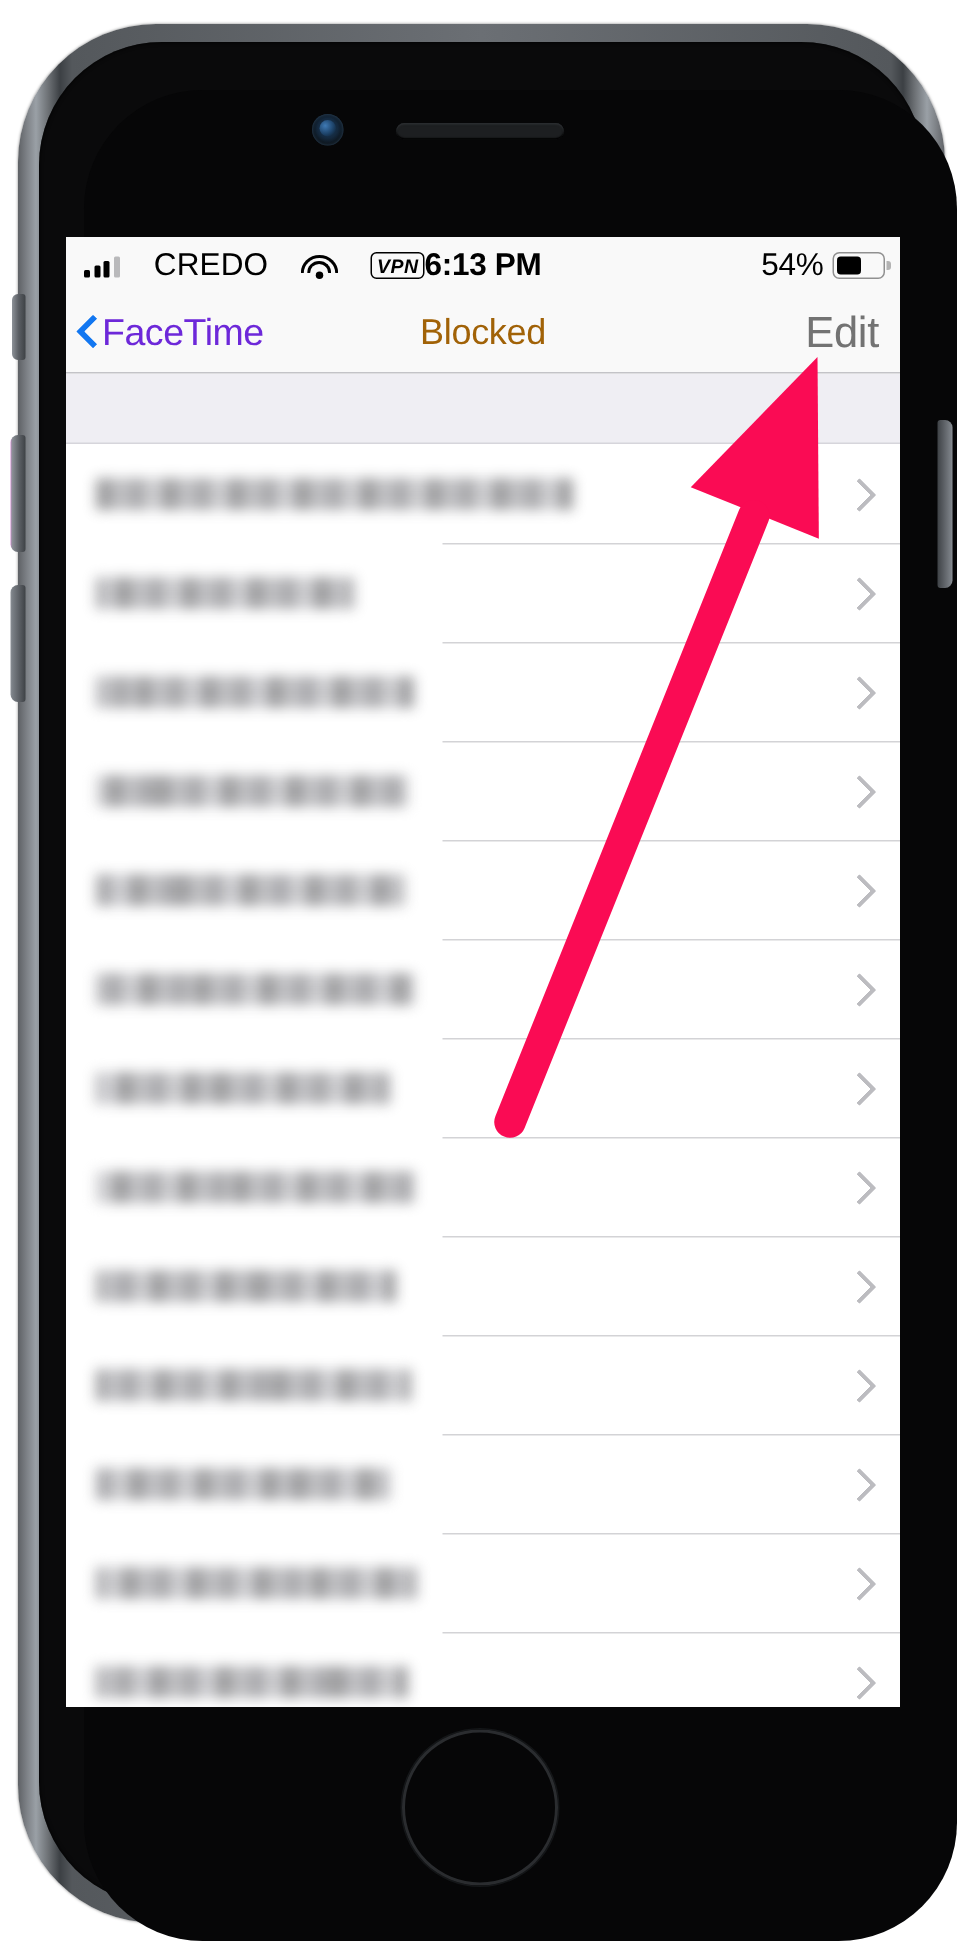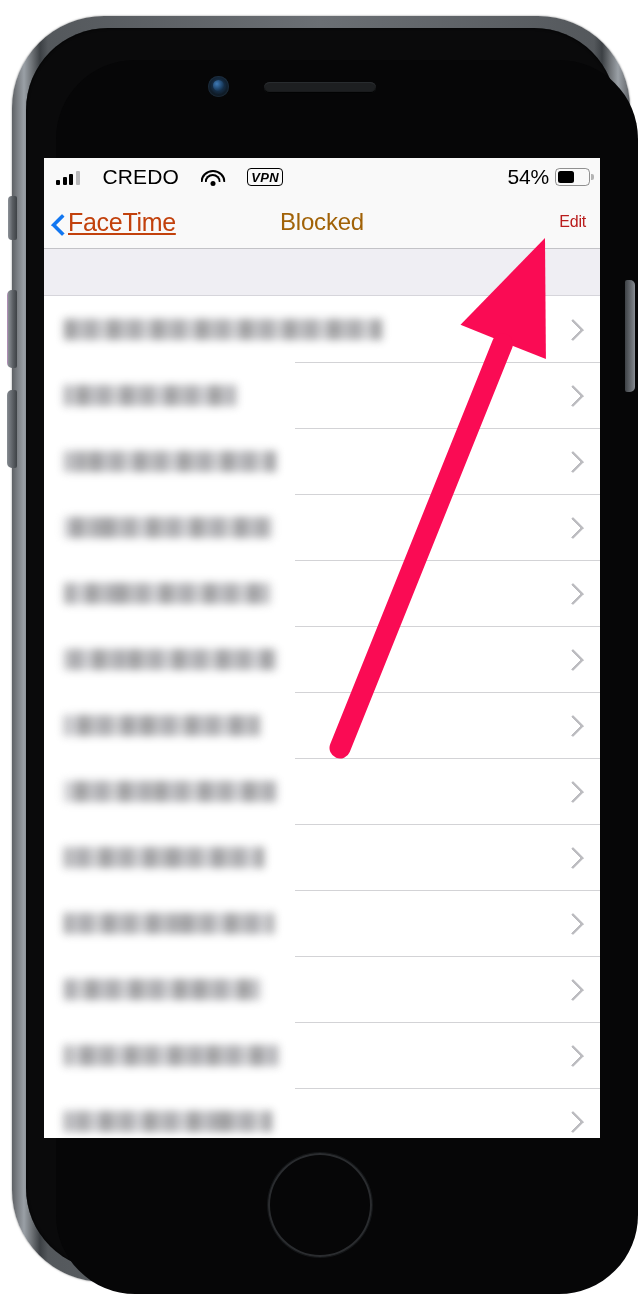--- a/index.html
+++ b/index.html
@@ -149,38 +149,38 @@
   }
   .battery-fill{position:absolute;left:1.6px;top:1.6px;bottom:1.6px;background:#000;border-radius:2.5px;}
 
   
   .nav-bar{
     position:relative;height:52px;background:#f9f9f9;
     border-bottom:1px solid #c3c3c7;
     display:flex;align-items:center;
   }
   .nav-back{
-    position:absolute;left:8px;display:flex;align-items:flex-end;gap:3px;
-    color:#c2410c;font-size:25px;cursor:pointer;letter-spacing:-.3px;text-decoration:underline;
+    position:absolute;left:8px;display:flex;align-items:center;gap:3px;
+    color:#6d28d9;font-size:25px;cursor:pointer;letter-spacing:-.3px;
   }
   .chev-back{
     width:13px;height:22px;position:relative;flex:0 0 auto;
   }
   .chev-back::before{
     content:"";position:absolute;left:2px;top:2px;
     width:12px;height:12px;
     border-left:4px solid #1277f1;border-bottom:4px solid #1277f1;
     transform:rotate(45deg);border-radius:1px;
   }
   .nav-title{
     position:absolute;left:0;right:0;text-align:center;
     font-size:24px;font-weight:normal;color:#a16207;letter-spacing:-.2px;
   }
   .nav-edit{
-    position:absolute;right:14px;color:#b91c1c;font-size:16px;cursor:pointer;letter-spacing:-.2px;text-align:right;
+    position:absolute;right:14px;color:#737373;font-size:29px;cursor:pointer;letter-spacing:-.2px;text-align:right;
   }
 
   
   .section-band{height:46px;background:#efeef3;border-bottom:1px solid #d6d5db;}
 
   
   .list{background:#ffffff;}
   .row{
     position:relative;height:66px;background:#fff;
     display:flex;align-items:center;cursor:pointer;
@@ -253,20 +253,21 @@
             <i></i>
         </span>
         <span class="carrier-name">CREDO</span>
         <span class="wifi-icon">
           <span class="w1"></span>
             <span class="w2"></span>
             <span class="w3"></span>
         </span>
         <span class="vpn-badge">VPN</span>
       </div>
+      <div class="sb-center">6:13 PM</div>
       <div class="sb-right">
         <span class="battery-pct">54%</span>
         <span class="battery-shell">
           <span class="battery-fill" id="battery-fill" style="width: 16.092px;"></span>
         </span>
       </div>
     </div>
 
     <div class="nav-bar">
       <div class="nav-back">

